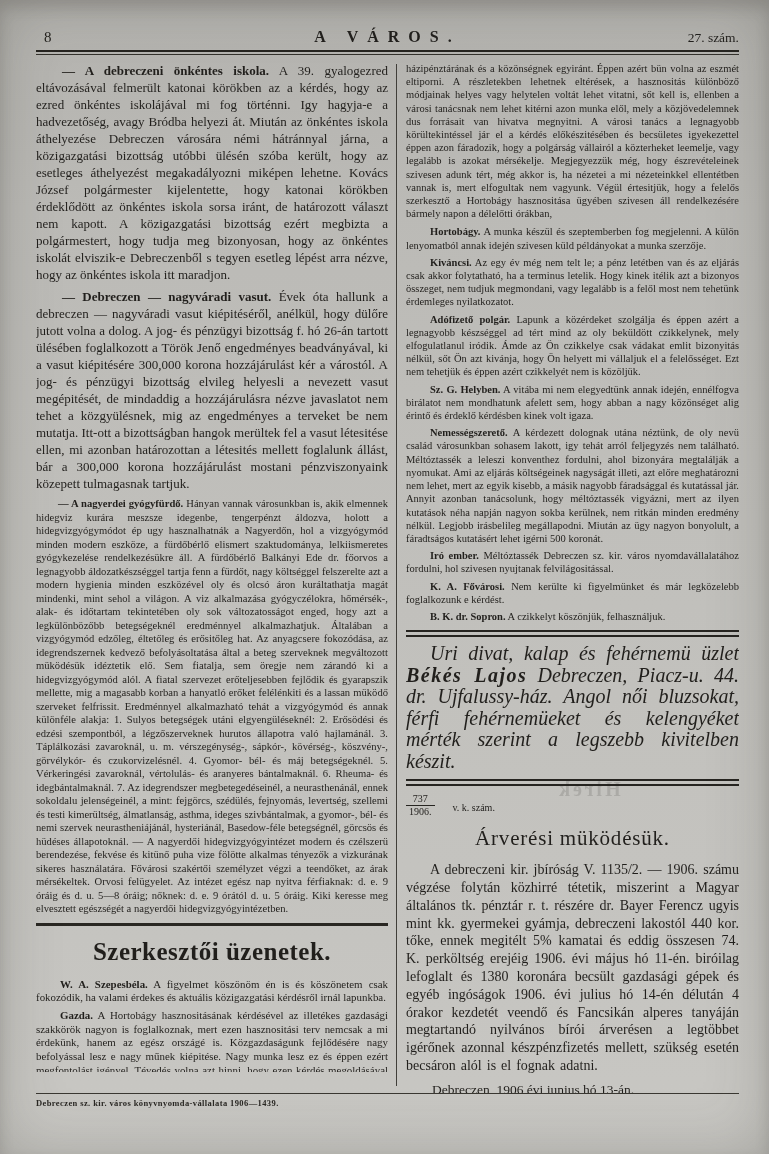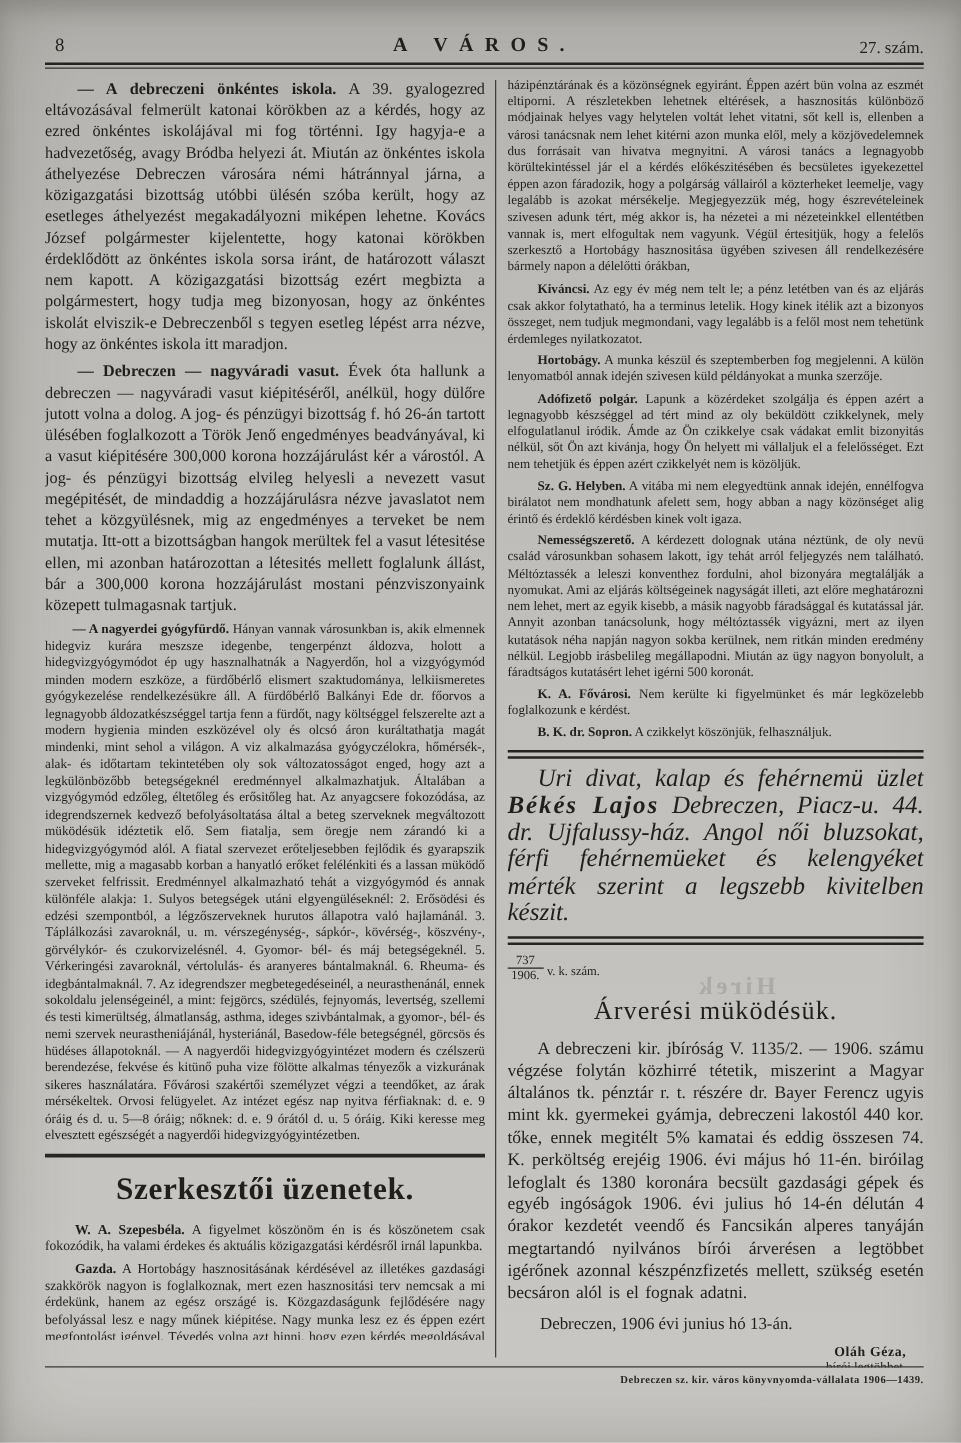--- a/index.html
+++ b/index.html
@@ -32,34 +32,34 @@
   .thick-rule{border-top:3px solid #292722;margin-top:7px;}
   .section-heading{text-align:center;font-size:25px;font-weight:bold;letter-spacing:0.5px;margin:12px 0 12px;}
   .msg{font-size:10.9px;line-height:13.7px;text-align:justify;text-indent:24px;margin-bottom:4px;}
   
   .cont{font-size:10.5px;line-height:13.2px;text-align:justify;margin-bottom:5px;}
   .rmsg{font-size:10.5px;line-height:13.2px;text-align:justify;text-indent:24px;margin-bottom:4px;}
   .double-rule{height:3px;border-top:2px solid #262420;border-bottom:2px solid #262420;margin:7px 0 6px;}
   .advert{font-style:italic;font-size:20px;line-height:21.5px;text-align:justify;text-indent:24px;margin:5px 0 5px;}
   .advert-name{font-weight:bold;letter-spacing:1.5px;}
   .ref-row{display:flex;align-items:flex-end;font-size:10px;margin:7px 0 0;}
-  .frac{display:inline-block;text-align:center;line-height:1.15;margin-right:3px;}
+  .frac{display:inline-block;text-align:center;line-height:1.15;margin-right:18px;}
   .frac-num{display:block;border-bottom:1px solid #262420;padding:0 3px;}
   .frac-den{display:block;padding:0 3px;}
   .ref-suffix{padding-bottom:4px;}
   .auction-heading{text-align:center;font-size:21px;font-weight:normal;letter-spacing:0.8px;margin:9px 0 10px;}
   .auction-body{font-size:14px;line-height:17.8px;text-align:justify;text-indent:24px;word-spacing:1.5px;}
   .dateline{font-size:13.5px;text-indent:26px;margin-top:7px;}
   .signature{text-align:right;padding-right:14px;margin-top:9px;}
   .sig-name{font-weight:bold;font-size:11px;letter-spacing:0.5px;}
   .sig-title{font-size:10.5px;margin-top:1px;}
   .ghost{position:absolute;top:716px;left:150px;transform:scaleX(-1);opacity:0.14;font-size:20px;font-weight:bold;letter-spacing:3px;pointer-events:none;}
   
   .footer-rule{position:absolute;left:36px;right:30px;top:1093px;border-top:1px solid #3a3832;}
-  .imprint{position:absolute;top:1098px;left:36px;right:30px;text-align:right;font-size:8.5px;font-weight:bold;letter-spacing:0.4px;color:#2a2824;}
+  .imprint{position:absolute;top:1098px;left:36px;right:30px;text-align:left;font-size:8.5px;font-weight:bold;letter-spacing:0.4px;color:#2a2824;}
   .vignette{position:absolute;inset:0;pointer-events:none;
     box-shadow:inset 0 0 60px rgba(60,58,52,0.25), inset 0 8px 14px rgba(60,58,52,0.18);}
 </style>
 </head>
 <body>
 
 <div class="page">
   <div class="inner">
 
     <div class="masthead-row">
@@ -81,25 +81,26 @@
 
         <p class="msg"><span class="lead">W. A. Szepesbéla.</span><span> A figyelmet köszönöm én is és köszönetem csak fokozódik, ha valami érdekes és aktuális közigazgatási kérdésről irnál lapunkba.</span></p>
         <p class="msg"><span class="lead">Gazda.</span><span> A Hortobágy hasznositásának kérdésével az illetékes gazdasági szakkörök nagyon is foglalkoznak, mert ezen hasznositási terv nemcsak a mi érdekünk, hanem az egész országé is. Közgazdaságunk fejlődésére nagy befolyással lesz e nagy műnek kiépitése. Nagy munka lesz ez és éppen ezért megfontolást igényel. Tévedés volna azt hinni, hogy ezen kérdés megoldásával Debreczen őslakói kárt szenvednek. Ellenkezőleg. A hasznositásból haszna lesz a város</span></p>
       </div>
 
       <div class="divider"></div>
 
       <div class="col col-right">
         <p class="cont">házipénztárának és a közönségnek egyiránt. Éppen azért bün volna az eszmét eltiporni. A részletekben lehetnek eltérések, a hasznositás különböző módjainak helyes vagy helytelen voltát lehet vitatni, sőt kell is, ellenben a városi tanácsnak nem lehet kitérni azon munka elől, mely a közjövedelemnek dus forrásait van hivatva megnyitni. A városi tanács a legnagyobb körültekintéssel jár el a kérdés előkészitésében és becsületes igyekezettel éppen azon fáradozik, hogy a polgárság vállairól a közterheket leemelje, vagy legalább is azokat mérsékelje. Megjegyezzük még, hogy észrevételeinek szivesen adunk tért, még akkor is, ha nézetei a mi nézeteinkkel ellentétben vannak is, mert elfogultak nem vagyunk. Végül értesitjük, hogy a felelős szerkesztő a Hortobágy hasznositása ügyében szivesen áll rendelkezésére bármely napon a délelőtti órákban,</p>
 
+        <p class="rmsg"><span class="lead">Hortobágy.</span><span> A munka készül és szeptemberben fog megjelenni. A külön lenyomatból annak idején szivesen küld példányokat a munka szerzője.</span></p>
         <p class="rmsg"><span class="lead">Kiváncsi.</span><span> Az egy év még nem telt le; a pénz letétben van és az eljárás csak akkor folytatható, ha a terminus letelik. Hogy kinek itélik azt a bizonyos összeget, nem tudjuk megmondani, vagy legalább is a felől most nem tehetünk érdemleges nyilatkozatot.</span></p>
-        <p class="rmsg"><span class="lead">Hortobágy.</span><span> A munka készül és szeptemberben fog megjelenni. A külön lenyomatból annak idején szivesen küld példányokat a munka szerzője.</span></p>
         <p class="rmsg"><span class="lead">Adófizető polgár.</span><span> Lapunk a közérdeket szolgálja és éppen azért a legnagyobb készséggel ad tért mind az oly beküldött czikkelynek, mely elfogulatlanul iródik. Ámde az Ön czikkelye csak vádakat emlit bizonyitás nélkül, sőt Ön azt kivánja, hogy Ön helyett mi vállaljuk el a felelősséget. Ezt nem tehetjük és éppen azért czikkelyét nem is közöljük.</span></p>
         <p class="rmsg"><span class="lead">Sz. G. Helyben.</span><span> A vitába mi nem elegyedtünk annak idején, ennélfogva birálatot nem mondhatunk afelett sem, hogy abban a nagy közönséget alig érintő és érdeklő kérdésben kinek volt igaza.</span></p>
         <p class="rmsg"><span class="lead">Nemességszerető.</span><span> A kérdezett dolognak utána néztünk, de oly nevü család városunkban sohasem lakott, igy tehát arról feljegyzés nem található. Méltóztassék a leleszi konventhez fordulni, ahol bizonyára megtalálják a nyomukat. Ami az eljárás költségeinek nagyságát illeti, azt előre meghatározni nem lehet, mert az egyik kisebb, a másik nagyobb fáradsággal és kutatással jár. Annyit azonban tanácsolunk, hogy méltóztassék vigyázni, mert az ilyen kutatások néha napján nagyon sokba kerülnek, nem ritkán minden eredmény nélkül. Legjobb irásbelileg megállapodni. Miután az ügy nagyon bonyolult, a fáradtságos kutatásért lehet igérni 500 koronát.</span></p>
+        <p class="rmsg"><span class="lead">Iró ember.</span><span> Méltóztassék Debreczen sz. kir. város nyomdavállalatához fordulni, hol szivesen nyujtanak felvilágositással.</span></p>
         <p class="rmsg"><span class="lead">K. A. Fővárosi.</span><span> Nem kerülte ki figyelmünket és már legközelebb foglalkozunk e kérdést.</span></p>
         <p class="rmsg"><span class="lead">B. K. dr. Sopron.</span><span> A czikkelyt köszönjük, felhasználjuk.</span></p>
 
         <div class="double-rule"></div>
         <p class="advert"><span>Uri divat, kalap és fehérnemü üzlet </span><span class="advert-name">Békés Lajos</span><span> Debreczen, Piacz-u. 44. dr. Ujfalussy-ház. Angol női bluzsokat, férfi fehérnemüeket és kelengyéket mérték szerint a legszebb kivitelben készit.</span></p>
         <div class="double-rule"></div>
 
         <div class="ref-row">
           <span class="frac">
             <span class="frac-num">737</span>

